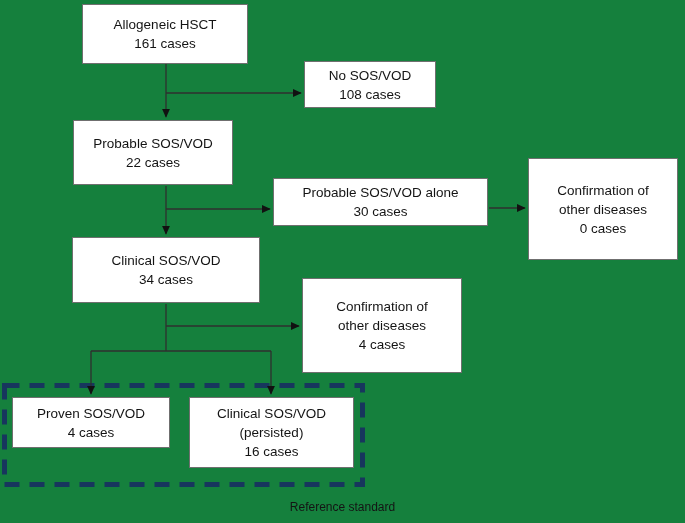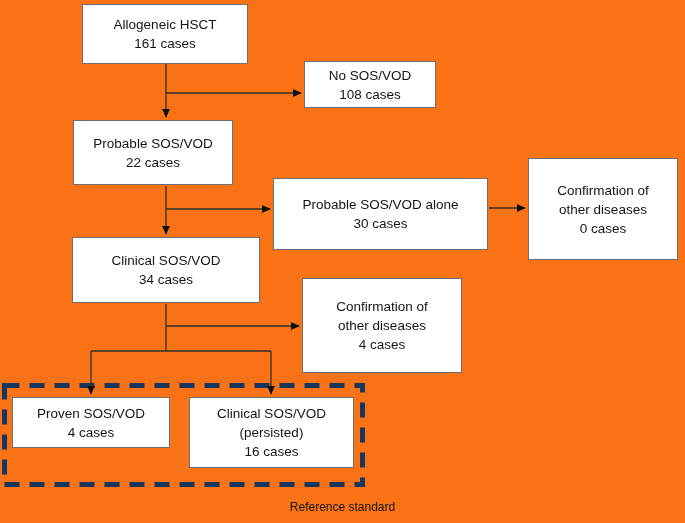--- a/index.html
+++ b/index.html
@@ -5,21 +5,21 @@
   html, body {
     margin: 0;
     padding: 0;
     background: #ffffff;
     font-family: "Liberation Sans", "DejaVu Sans", sans-serif;
   }
   .canvas {
     position: relative;
     width: 685px;
     height: 523px;
-    background: #f97316;
+    background: #15803d;
     overflow: hidden;
   }
   svg.lines {
     position: absolute;
     left: 0;
     top: 0;
     width: 685px;
     height: 523px;
   }
   .box {
@@ -34,21 +34,21 @@
     text-align: center;
     font-size: 13.5px;
     line-height: 19px;
     color: #141414;
   }
   .box div { white-space: nowrap; }
 
   .box-allogeneic     { left: 82px;  top: 4px;   width: 166px; height: 60px; }
   .box-no-sos         { left: 304px; top: 61px;  width: 132px; height: 47px; }
   .box-probable       { left: 73px;  top: 120px; width: 160px; height: 65px; }
-  .box-probable-alone { left: 273px; top: 178px; width: 215px; height: 72px; justify-content: center; }
+  .box-probable-alone { left: 273px; top: 178px; width: 215px; height: 48px; justify-content: center; }
   .box-confirmation-0 { left: 528px; top: 158px; width: 150px; height: 102px; }
   .box-clinical       { left: 72px;  top: 237px; width: 188px; height: 66px; }
   .box-confirmation-3 { left: 302px; top: 278px; width: 160px; height: 95px; }
   .box-proven         { left: 12px;  top: 397px; width: 158px; height: 51px; }
   .box-persisted      { left: 189px; top: 397px; width: 165px; height: 71px; }
 
   .caption {
     position: absolute;
     left: 240px;
     top: 500px;

